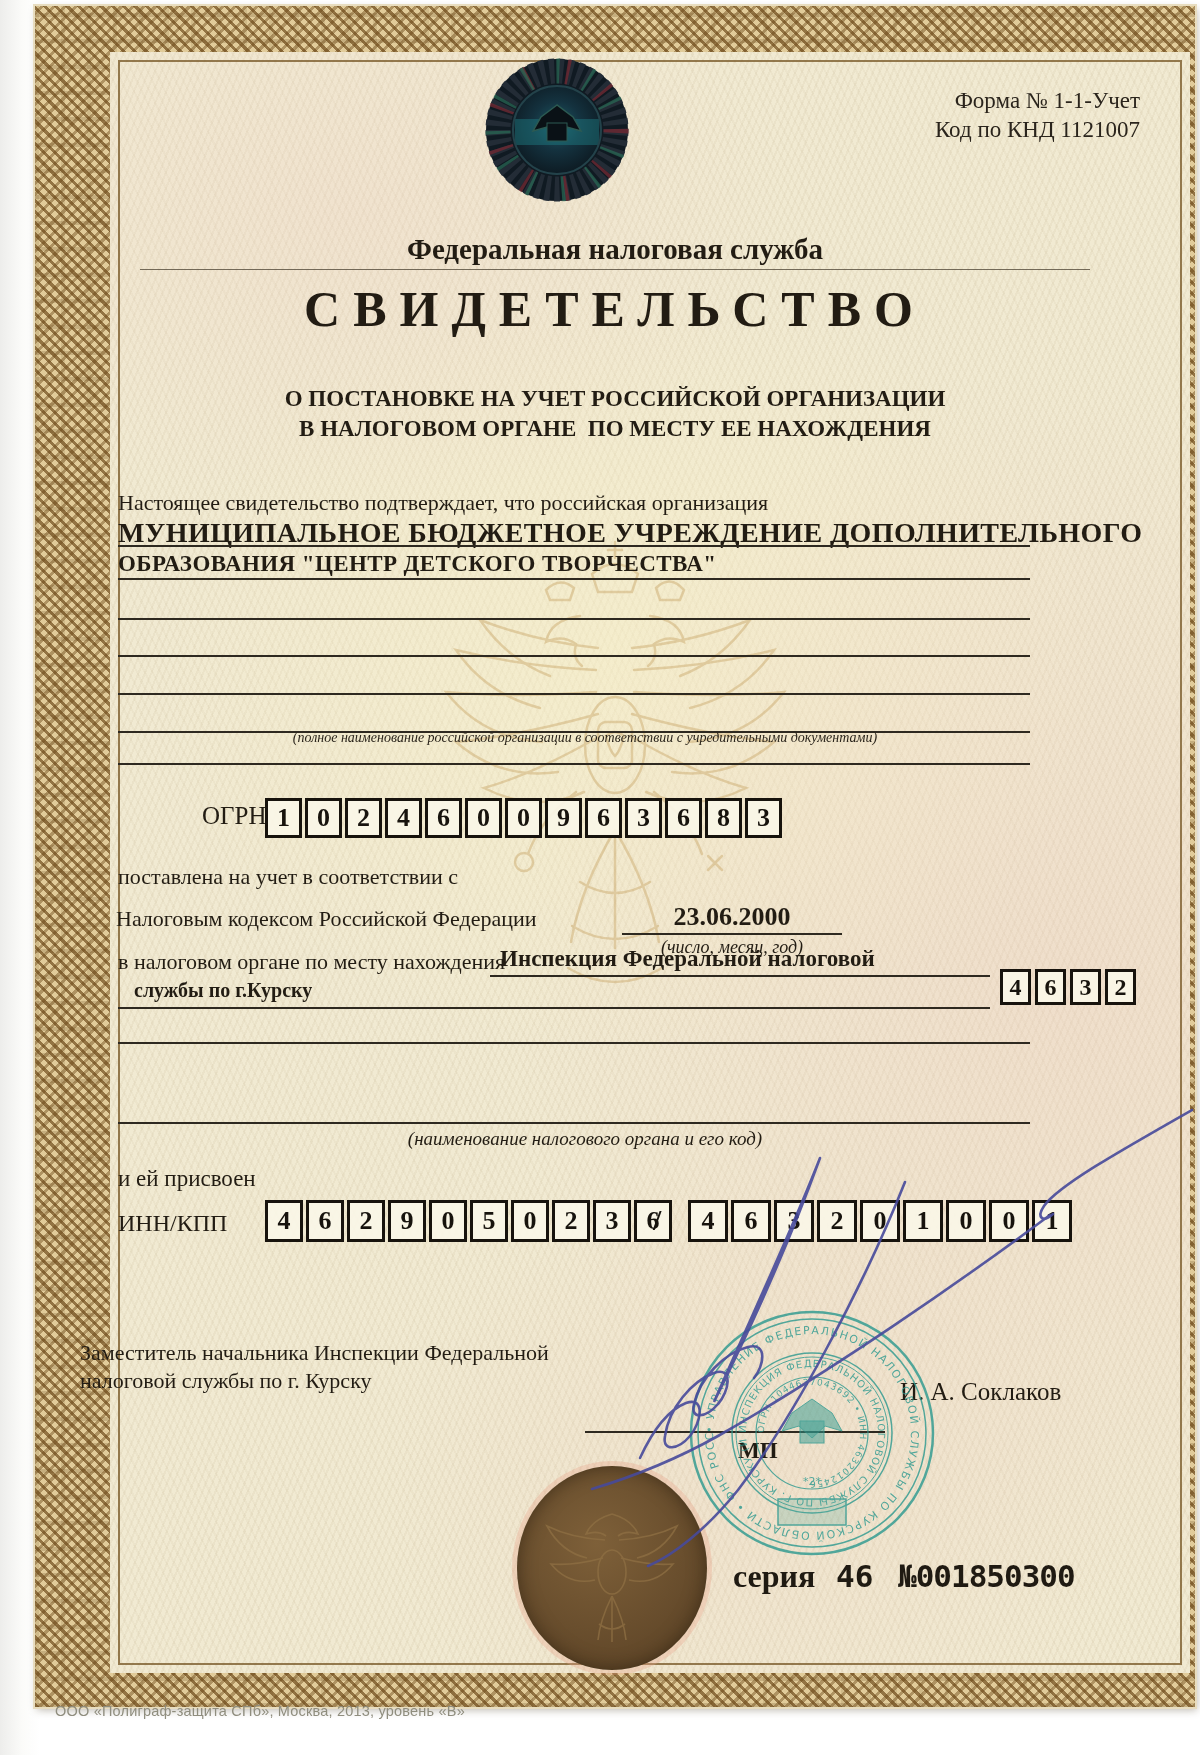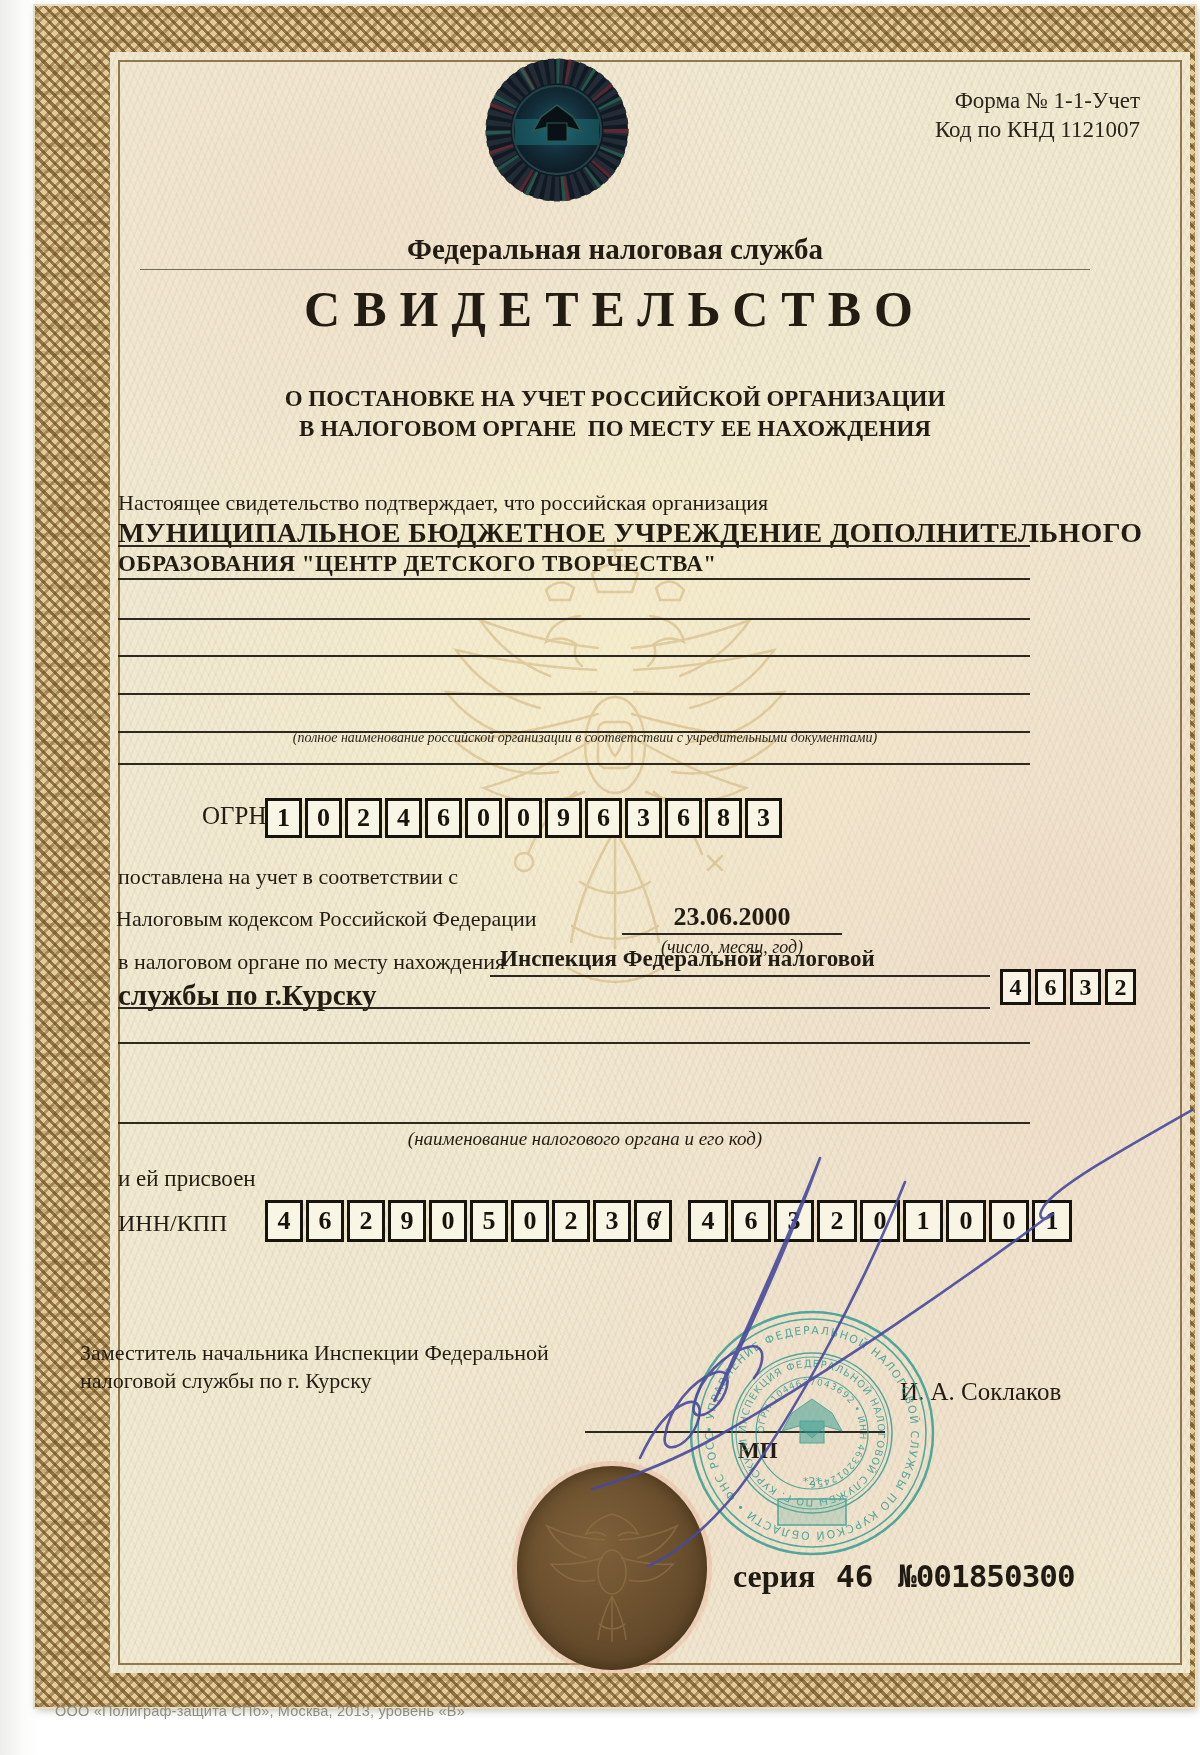--- a/index.html
+++ b/index.html
@@ -151,21 +151,21 @@
 
   <div class="abs ser" style="left:118px;top:864px;font-size:22px;">поставлена на учет в соответствии с</div>
   <div class="abs ser" style="left:116px;top:906px;font-size:22px;">Налоговым кодексом Российской Федерации</div>
   <div class="abs ser b ctr" style="left:622px;top:902px;width:220px;font-size:26px;">23.06.2000</div>
   <div class="rule" style="left:622px;top:933px;width:220px;"></div>
   <div class="abs ser i ctr" style="left:622px;top:937px;width:220px;font-size:18px;">(число, месяц, год)</div>
 
   <div class="abs ser" style="left:118px;top:949px;font-size:22px;">в налоговом органе по месту нахождения</div>
   <div class="abs ser b" style="left:500px;top:946px;font-size:23px;">Инспекция Федеральной налоговой</div>
   <div class="rule" style="left:490px;top:975px;width:500px;"></div>
-  <div class="abs ser b" style="left:118px;top:979px;font-size:29px;text-align:right;">службы по г.Курску</div>
+  <div class="abs ser b" style="left:134px;top:979px;font-size:20px;text-align:right;">службы по г.Курску</div>
   <div class="rule" style="left:118px;top:1007px;width:872px;"></div>
   <div class="boxrow code" style="left:1000px;top:969px;gap:4px;">
       <span class="dbox">4</span>
       <span class="dbox">6</span>
       <span class="dbox">3</span>
       <span class="dbox">2</span>
     </div>
   <div class="rule" style="left:118px;top:1042px;width:912px;"></div>
   <div class="rule" style="left:118px;top:1122px;width:912px;"></div>
   <div class="abs ser i ctr" style="left:135px;top:1128px;width:900px;font-size:19px;">(наименование налогового органа и его код)</div>

